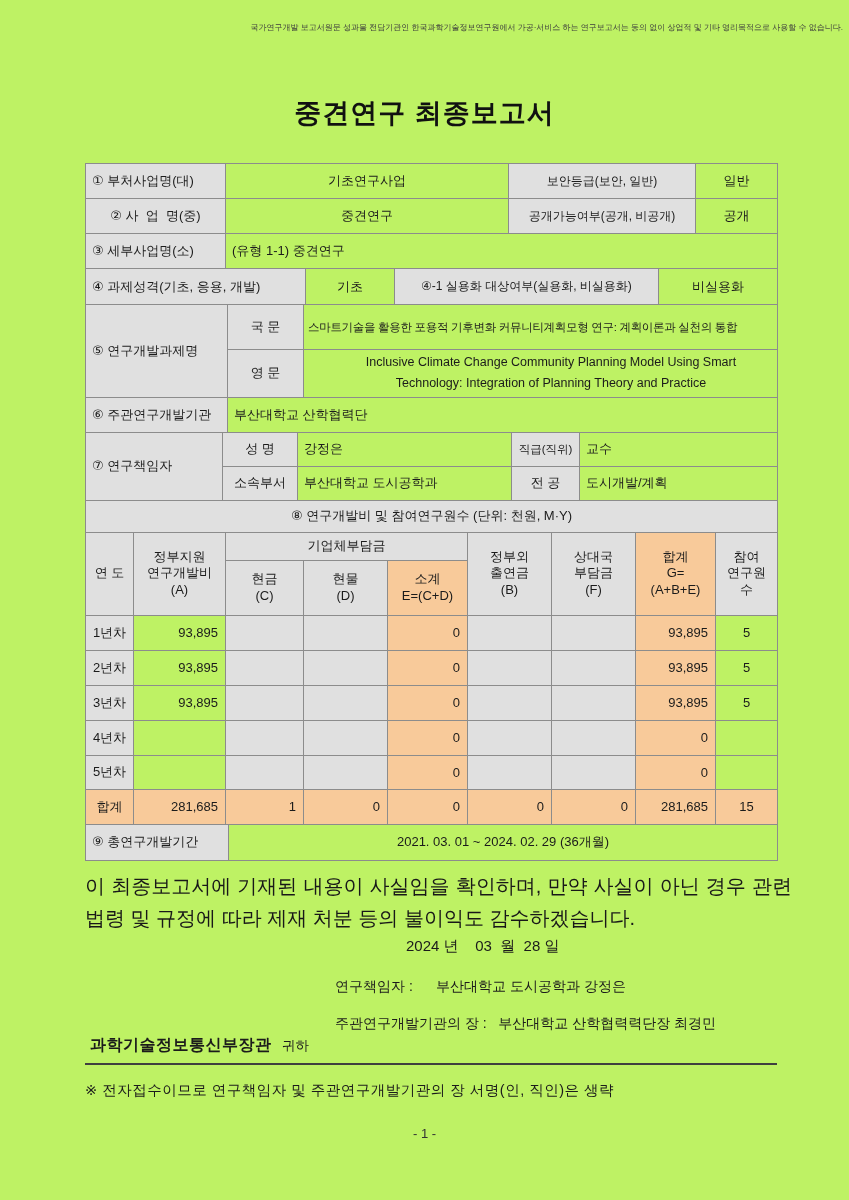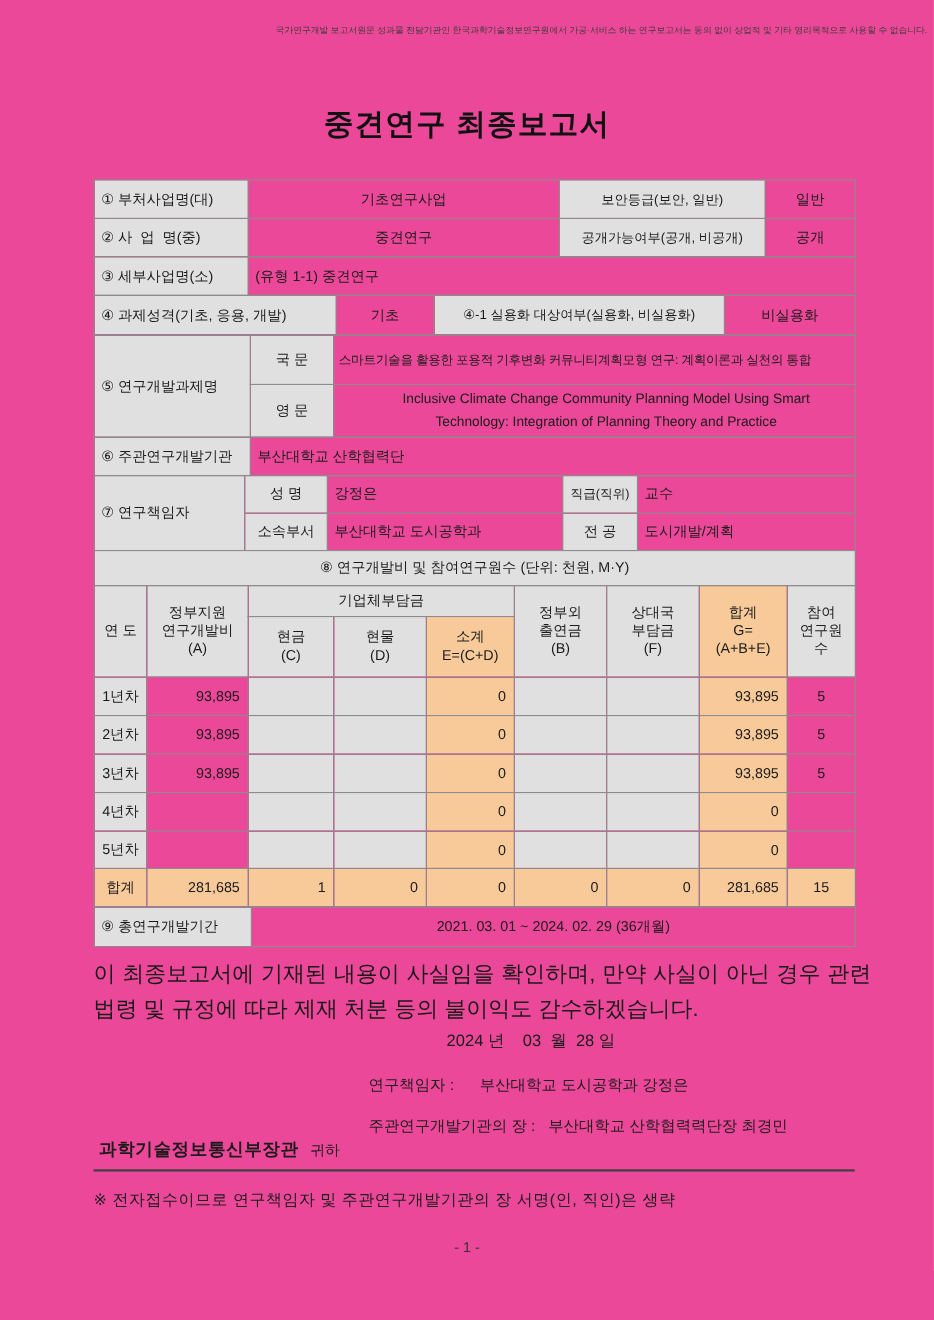--- a/index.html
+++ b/index.html
@@ -1,20 +1,20 @@
 <!DOCTYPE html>
 <html><head>
 <meta charset="utf-8">
 <style>
   * { box-sizing: border-box; margin: 0; padding: 0; }
   html,body { background:#fff; }
   .page {
     position: relative;
     width: 849px; height: 1200px;
-    background: #ec4899;
+    background: #bef264;
     font-family: "Liberation Sans", "DejaVu Sans", sans-serif;
     color: #1b1b1b;
     overflow: hidden;
   }
   .disclaimer {
     position: absolute; top: 22px; right: 6px;
     font-size: 8px; color: #3c3c3c; letter-spacing: 0;
   }
   .doc-title {
     position: absolute; top: 95px; left: 0; right: 0;
@@ -30,21 +30,21 @@
   td {
     border: 1px solid #8c8c8c;
     font-size: 13px; padding: 2px 6px; vertical-align: middle;
     overflow: hidden; white-space: nowrap;
   }
   .g { background: #e0e0e0; }
   .o { background: #f8ca9a; }
   .c { text-align: center; }
   .r { text-align: right; padding-right: 7px; }
   .wrap { white-space: normal; }
-  .prewrap { white-space: pre-wrap; }
+  .prewrap { white-space: pre-wrap; text-align: center; }
   .preline { white-space: pre-line; text-align: center; line-height: 1.25; }
   .kor-title { font-size: 11.5px; letter-spacing: -0.3px; padding-left: 4px; }
   .eng-title { font-size: 12.5px; text-align: center; line-height: 1.7; padding-left: 27px; }
   .small { font-size: 12px; padding: 2px 2px; }
   .tiny { font-size: 11.5px; padding: 2px 1px; }
   .cap b { font-weight: normal; }
   .cap { text-align: center; }
   .para {
     position: absolute; top: 870px; left: 85px; width: 707px;
     font-size: 20px; line-height: 1.6; text-align: justify; color: #181818;

